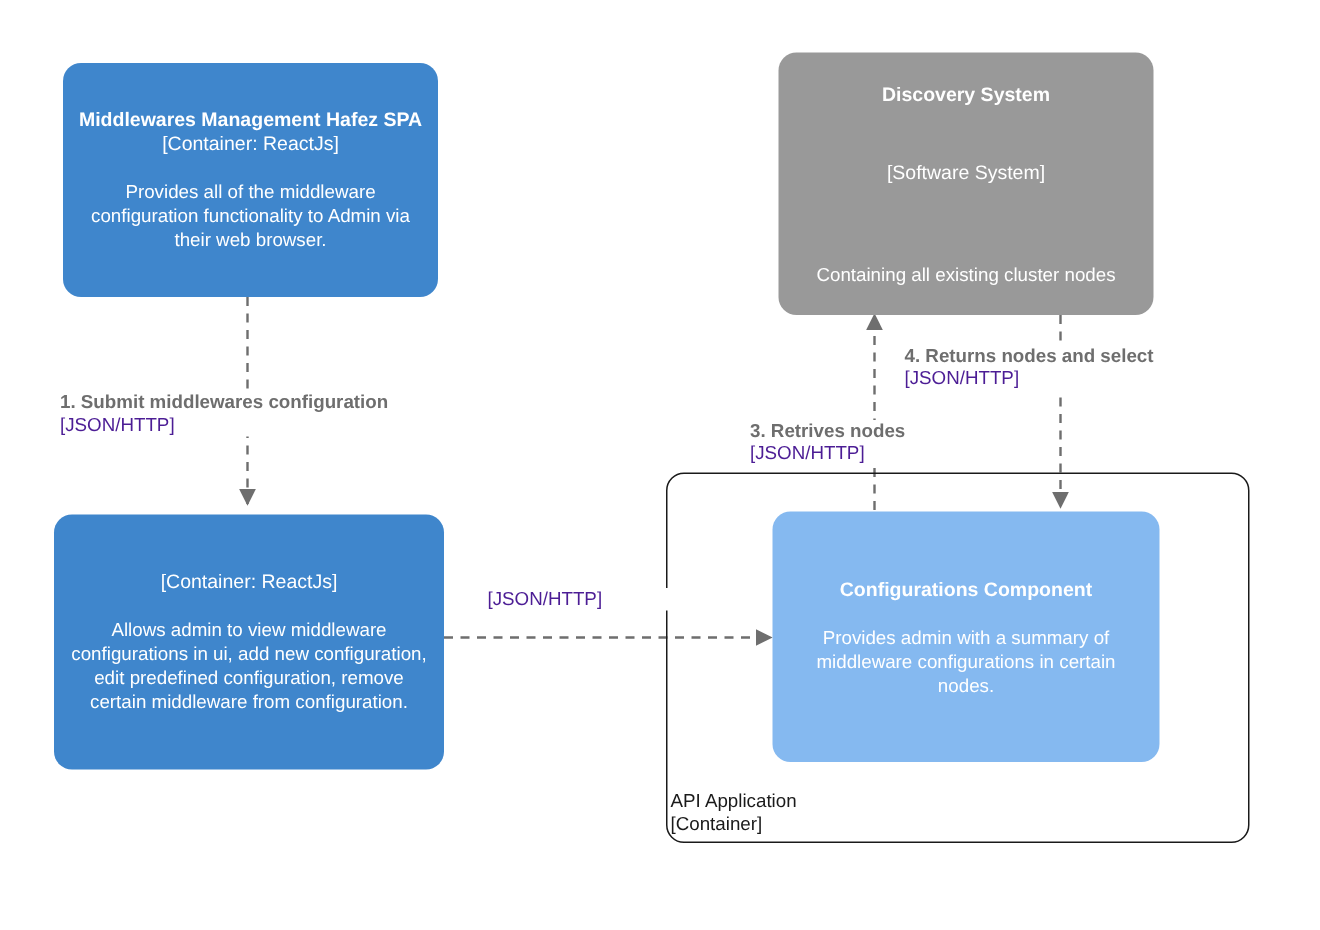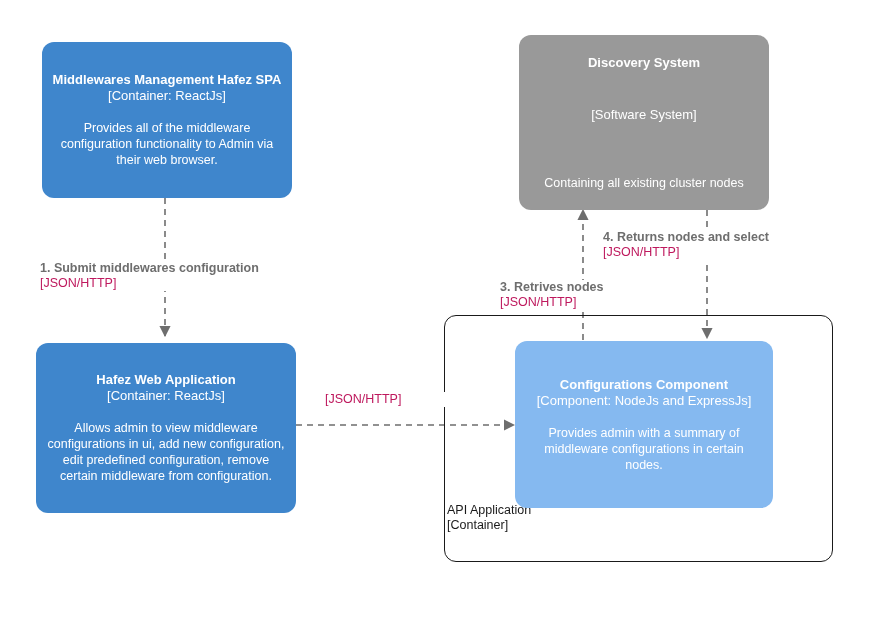--- a/index.html
+++ b/index.html
@@ -76,21 +76,21 @@
   }
   .edge-label .lbl {
     font-size: 12.5px;
     font-weight: bold;
     color: #6e6e6e;
     display: block;
   }
   .edge-label .proto {
     font-size: 12.5px;
     font-weight: normal;
-    color: #be185d;
+    color: #4c1d95;
     display: block;
   }
 
   
   #edges {
     position: absolute;
     left: 0;
     top: 0;
     width: 880px;
     height: 620px;
@@ -112,44 +112,42 @@
     <line x1="165" y1="198" x2="165" y2="336" stroke="#6e6e6e" stroke-width="1.6" stroke-dasharray="6 5" marker-end="url(#arrowGray)"></line>
 
     <line x1="296" y1="425" x2="514" y2="425" stroke="#6e6e6e" stroke-width="1.6" stroke-dasharray="6 5" marker-end="url(#arrowGray)"></line>
 
     <line x1="583" y1="340" x2="583" y2="210" stroke="#6e6e6e" stroke-width="1.6" stroke-dasharray="6 5" marker-end="url(#arrowGray)"></line>
 
     <line x1="707" y1="210" x2="707" y2="338" stroke="#6e6e6e" stroke-width="1.6" stroke-dasharray="6 5" marker-end="url(#arrowGray)"></line>
   </svg>
 
   <div class="boundary" style="left:444px; top:315px; width:389px; height:247px;"></div>
-  <div class="boundary-label" style="left:447px; top:503px; width:180px;">API Application
+  <div class="boundary-label" style="left:447px; top:527px; width:180px;">API Application
 [Container]</div>
 
   <div class="node node-dark" style="left:42px; top:42px; width:250px; height:156px;">
     <div class="title">Middlewares Management Hafez SPA</div>
     <div class="tech">[Container: ReactJs]</div>
     <div class="desc">Provides all of the middleware configuration functionality to Admin via their web browser.</div>
   </div>
 
   <div class="node node-dark" style="left:36px; top:343px; width:260px; height:170px;">
-    <div class="title">Hafez Web Application</div>
     <div class="tech">[Container: ReactJs]</div>
     <div class="desc">Allows admin to view middleware configurations in ui, add new configuration, edit predefined configuration, remove certain middleware from configuration.</div>
   </div>
 
   <div class="node node-gray" style="left:519px; top:35px; width:250px; height:175px;gap:36px;">
     <div class="title">Discovery System</div>
     <div class="tech">[Software System]</div>
     <div class="desc">Containing all existing cluster nodes</div>
   </div>
 
   <div class="node node-light" style="left:515px; top:341px; width:258px; height:167px;">
     <div class="title">Configurations Component</div>
-    <div class="tech">[Component: NodeJs and ExpressJs]</div>
     <div class="desc">Provides admin with a summary of middleware configurations in certain nodes.</div>
   </div>
 
   <div class="edge-label" style="left:40px; top:261px; width:290px;">
     <span class="lbl">1. Submit middlewares configuration</span>
     <span class="proto">[JSON/HTTP]</span>
   </div>
 
   <div class="edge-label" style="left:325px; top:392px; width:164px;">
     <span class="proto">[JSON/HTTP]</span>

